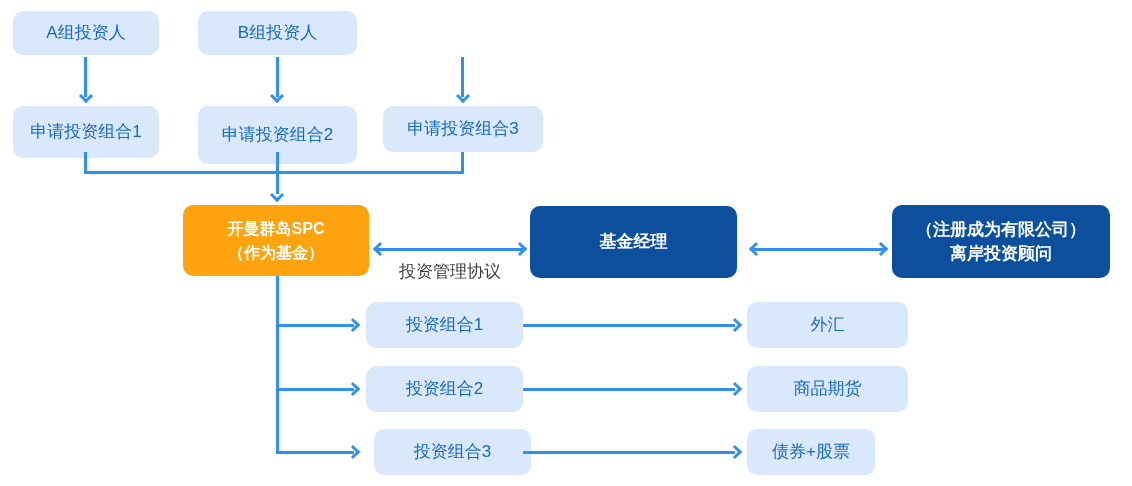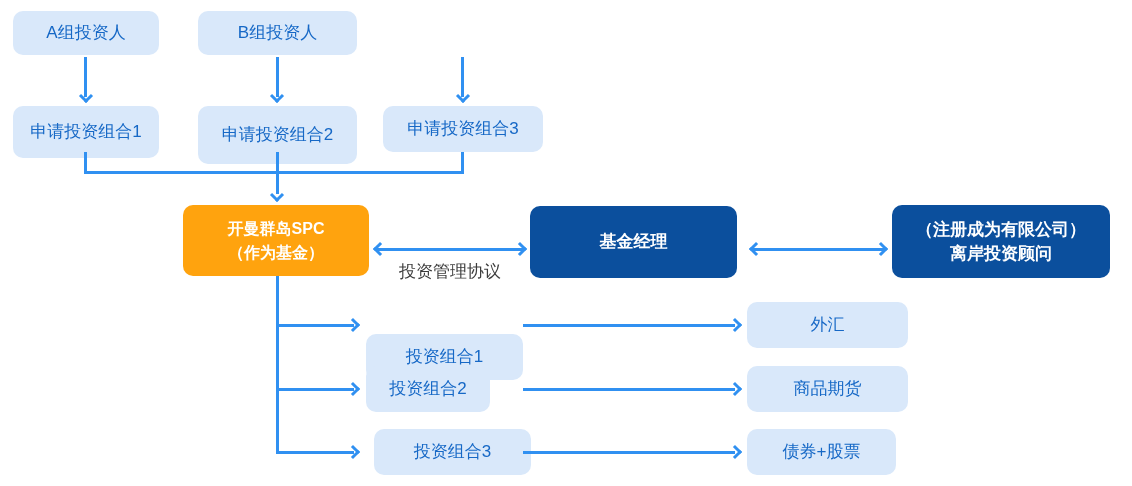--- a/index.html
+++ b/index.html
@@ -80,32 +80,32 @@
 
   <div class="box box-dark" style="left:892px;top:205px;width:218px;height:73px;">
     <span>（注册成为有限公司）</span>
     <span>离岸投资顾问</span>
   </div>
 
   <div class="line" style="left:276px;top:276px;width:3px;height:177px;"></div>
 
   <div class="line" style="left:276px;top:324px;width:78px;height:3px;"></div>
   <div class="chev chev-right" style="left:348px;top:320px;"></div>
-  <div class="box box-light" style="left:366px;top:302px;width:157px;height:46px;margin-top:32px;">投资组合1</div>
+  <div class="box box-light" style="left:366px;top:302px;width:157px;height:46px;">投资组合1</div>
   <div class="line" style="left:523px;top:324px;width:212px;height:3px;"></div>
   <div class="chev chev-right" style="left:730px;top:320px;"></div>
   <div class="box box-light" style="left:747px;top:302px;width:161px;height:46px;">外汇</div>
 
   <div class="line" style="left:276px;top:388px;width:78px;height:3px;"></div>
   <div class="chev chev-right" style="left:348px;top:384px;"></div>
-  <div class="box box-light" style="left:366px;top:366px;width:124px;height:46px;">投资组合2</div>
+  <div class="box box-light" style="left:366px;top:366px;width:157px;height:46px;">投资组合2</div>
   <div class="line" style="left:523px;top:388px;width:212px;height:3px;"></div>
   <div class="chev chev-right" style="left:730px;top:384px;"></div>
   <div class="box box-light" style="left:747px;top:366px;width:161px;height:46px;">商品期货</div>
 
   <div class="line" style="left:276px;top:451px;width:78px;height:3px;"></div>
   <div class="chev chev-right" style="left:348px;top:447px;"></div>
   <div class="box box-light" style="left:366px;top:429px;width:157px;height:46px;margin-left:8px;">投资组合3</div>
   <div class="line" style="left:523px;top:451px;width:212px;height:3px;"></div>
   <div class="chev chev-right" style="left:730px;top:447px;"></div>
-  <div class="box box-light" style="left:747px;top:429px;width:149px;height:46px;">债券+股票</div>
+  <div class="box box-light" style="left:747px;top:429px;width:128px;height:46px;">债券+股票</div>
 
 </div>
 
 </body></html>

